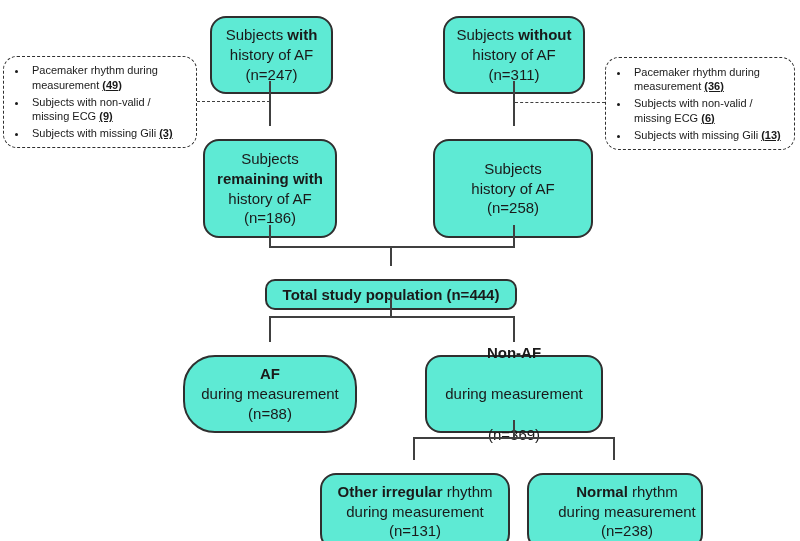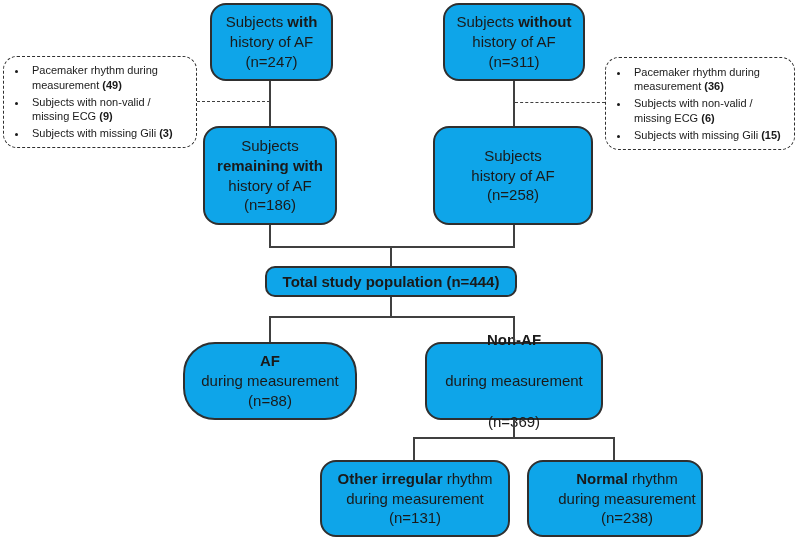--- a/index.html
+++ b/index.html
@@ -10,29 +10,30 @@
     background: #ffffff;
     font-family: "Liberation Sans", sans-serif;
     color: #1a1a1a;
     overflow: hidden;
   }
   .box {
     position: absolute;
     box-sizing: border-box;
     border: 2px solid #2f2f2f;
     border-radius: 16px;
-    background: #0ea5e9;
+    background: #5eead4;
     display: flex;
     flex-direction: column;
     align-items: center;
     justify-content: center;
     text-align: center;
     font-size: 15px;
     line-height: 1.32;
     white-space: nowrap;
+    margin-top: 13px;
   }
   .box .bd { font-weight: bold; }
   .total-box {
     border-radius: 10px;
     font-weight: bold;
     font-size: 15px;
   }
   .dashed-box {
     position: absolute;
     box-sizing: border-box;
@@ -47,21 +48,21 @@
   }
   .dashed-box ul {
     margin: 0;
     padding: 6px 6px 6px 24px;
   }
   .dashed-box li {
     margin: 0 0 3px 0;
     padding-left: 4px;
   }
   .dashed-box li:last-child { margin-bottom: 0; }
-  .dashed-box .bd { font-weight: bold; }
+  .dashed-box .bd { font-weight: bold; text-decoration: underline; }
   .vline { position: absolute; width: 2px; background: #404040; }
   .hline { position: absolute; height: 2px; background: #404040; }
   .dashline {
     position: absolute;
     height: 0;
     border-top: 1.6px dashed #404040;
     background: transparent;
   }
 </style>
 </head>
@@ -86,21 +87,21 @@
       <li><span>Pacemaker rhythm during measurement </span><span class="bd">(49)</span></li>
       <li><span>Subjects with non-valid / missing ECG </span><span class="bd">(9)</span></li>
       <li><span>Subjects with missing Gili </span><span class="bd">(3)</span></li>
     </ul>
   </div>
 
   <div class="dashed-box" style="left:605px; top:57px; width:190px; height:93px;">
     <ul>
       <li><span>Pacemaker rhythm during measurement </span><span class="bd">(36)</span></li>
       <li><span>Subjects with non-valid / missing ECG </span><span class="bd">(6)</span></li>
-      <li><span>Subjects with missing Gili </span><span class="bd">(15)</span></li>
+      <li><span>Subjects with missing Gili </span><span class="bd">(13)</span></li>
     </ul>
   </div>
 
   <div class="box" style="left:203px; top:126px; width:134px; height:99px;">
     <div>Subjects</div>
     <div class="bd">remaining with</div>
     <div>history of AF</div>
     <div>(n=186)</div>
   </div>
 

